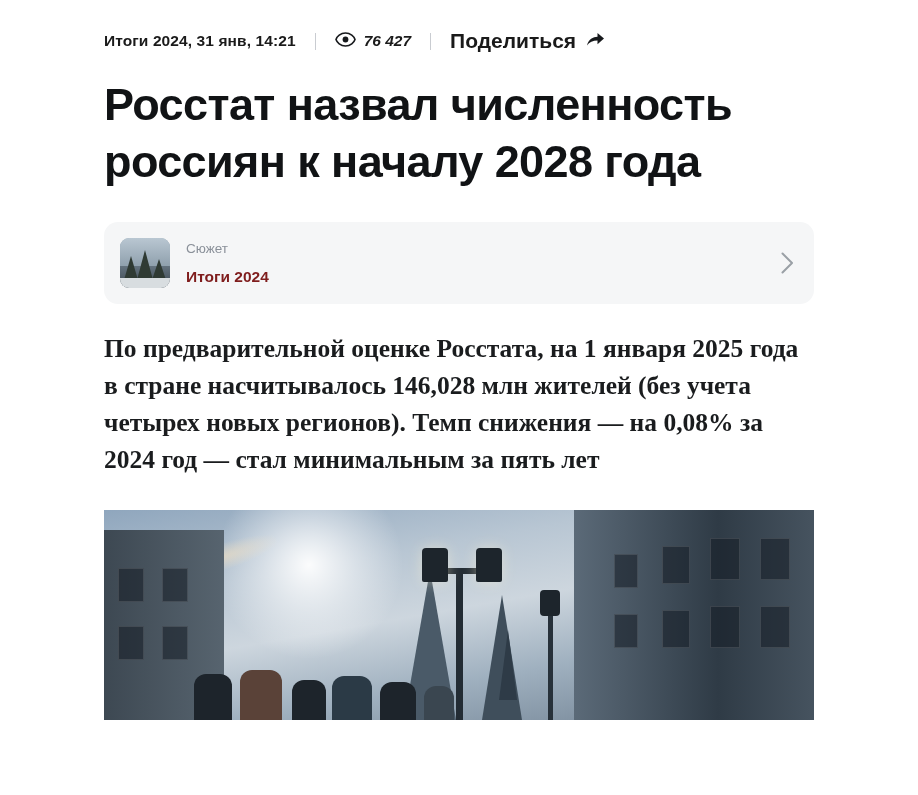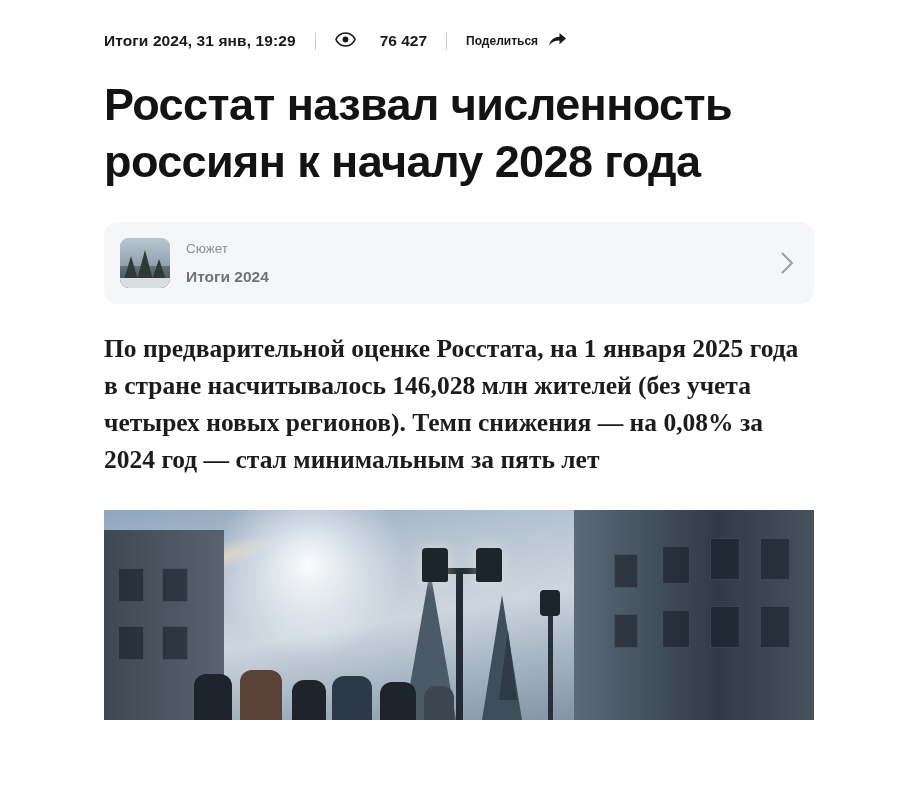--- a/index.html
+++ b/index.html
@@ -38,37 +38,38 @@
   .meta-sep {
     width: 1px;
     height: 17px;
     background: #c9ccd1;
     margin: 0 19px;
     display: inline-block;
   }
   .views-group {
     display: flex;
     align-items: center;
-    gap: 24px;
+    gap: 8px;
     white-space: nowrap;
+    font-style: italic;
   }
   .eye-icon { display: block; }
   .views-count {
     font-size: 15.5px;
     font-weight: 700;
     color: #1a1a1a;
   }
   .share-group {
     display: flex;
     align-items: center;
     gap: 10px;
     white-space: nowrap;
   }
   .share-label {
-    font-size: 12px;
+    font-size: 21px;
     font-weight: 700;
     color: #1a1a1a;
   }
   .share-icon { display: block; }
 
   
   h1.headline {
     margin-top: 18px;
     font-size: 45px;
     line-height: 57px;
@@ -127,21 +128,21 @@
     justify-content: center;
     gap: 12px;
   }
   .story-kicker {
     font-size: 13.5px;
     color: #8a9099;
     font-weight: 400;
   }
   .story-title {
     font-size: 15.5px;
-    color: #737373;
+    color: #7f1d1d;
     font-weight: 700;
   }
   .story-chevron {
     margin-left: auto;
     color: #9aa0a6;
     display: flex;
     align-items: center;
   }
 
   
@@ -261,21 +262,21 @@
     background: #1d242b;
   }
 </style>
 </head>
 <body>
 
 <div class="page">
   <div class="content">
 
     <div class="meta-row">
-      <span class="meta-rubric">Итоги 2024, 31 янв, 19:29</span>
+      <span class="meta-rubric">Итоги 2024, 31 янв, 14:21</span>
 
       <span class="meta-sep"></span>
 
       <span class="views-group">
         <span class="eye-icon">
           <svg width="21" height="15" viewBox="0 0 21 15" fill="none" xmlns="http://www.w3.org/2000/svg">
             <path d="M10.5 1C5.5 1 1.9 4.6 1 7.5c.9 2.9 4.5 6.5 9.5 6.5s8.6-3.6 9.5-6.5C19.1 4.6 15.5 1 10.5 1z" stroke="#17191c" stroke-width="1.6" fill="none"></path>
             <circle cx="10.5" cy="7.5" r="2.9" fill="#17191c"></circle>
           </svg>
         </span>

